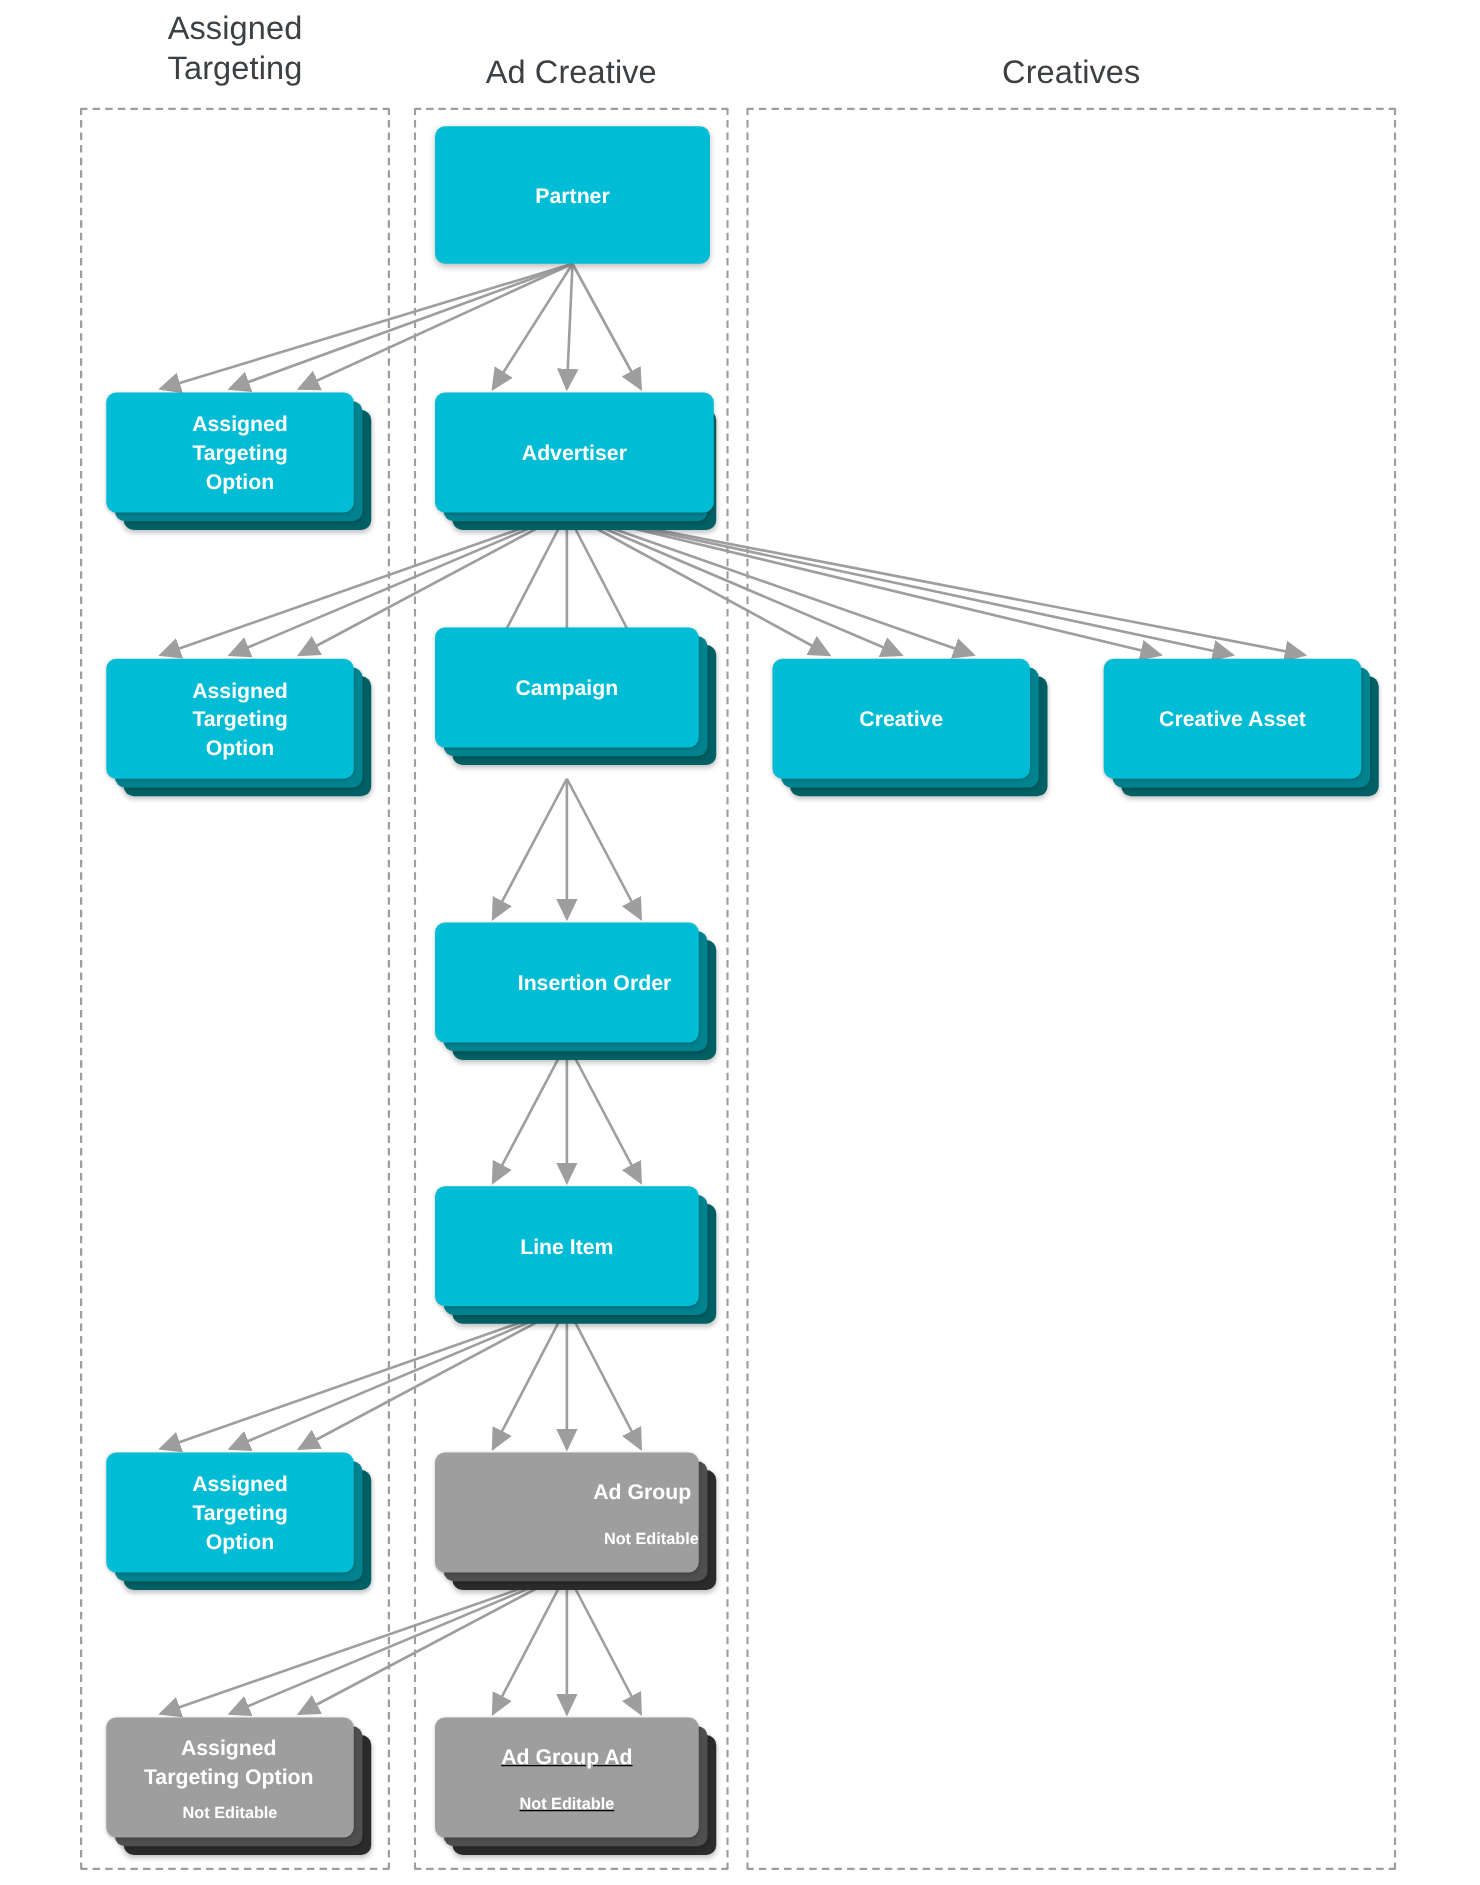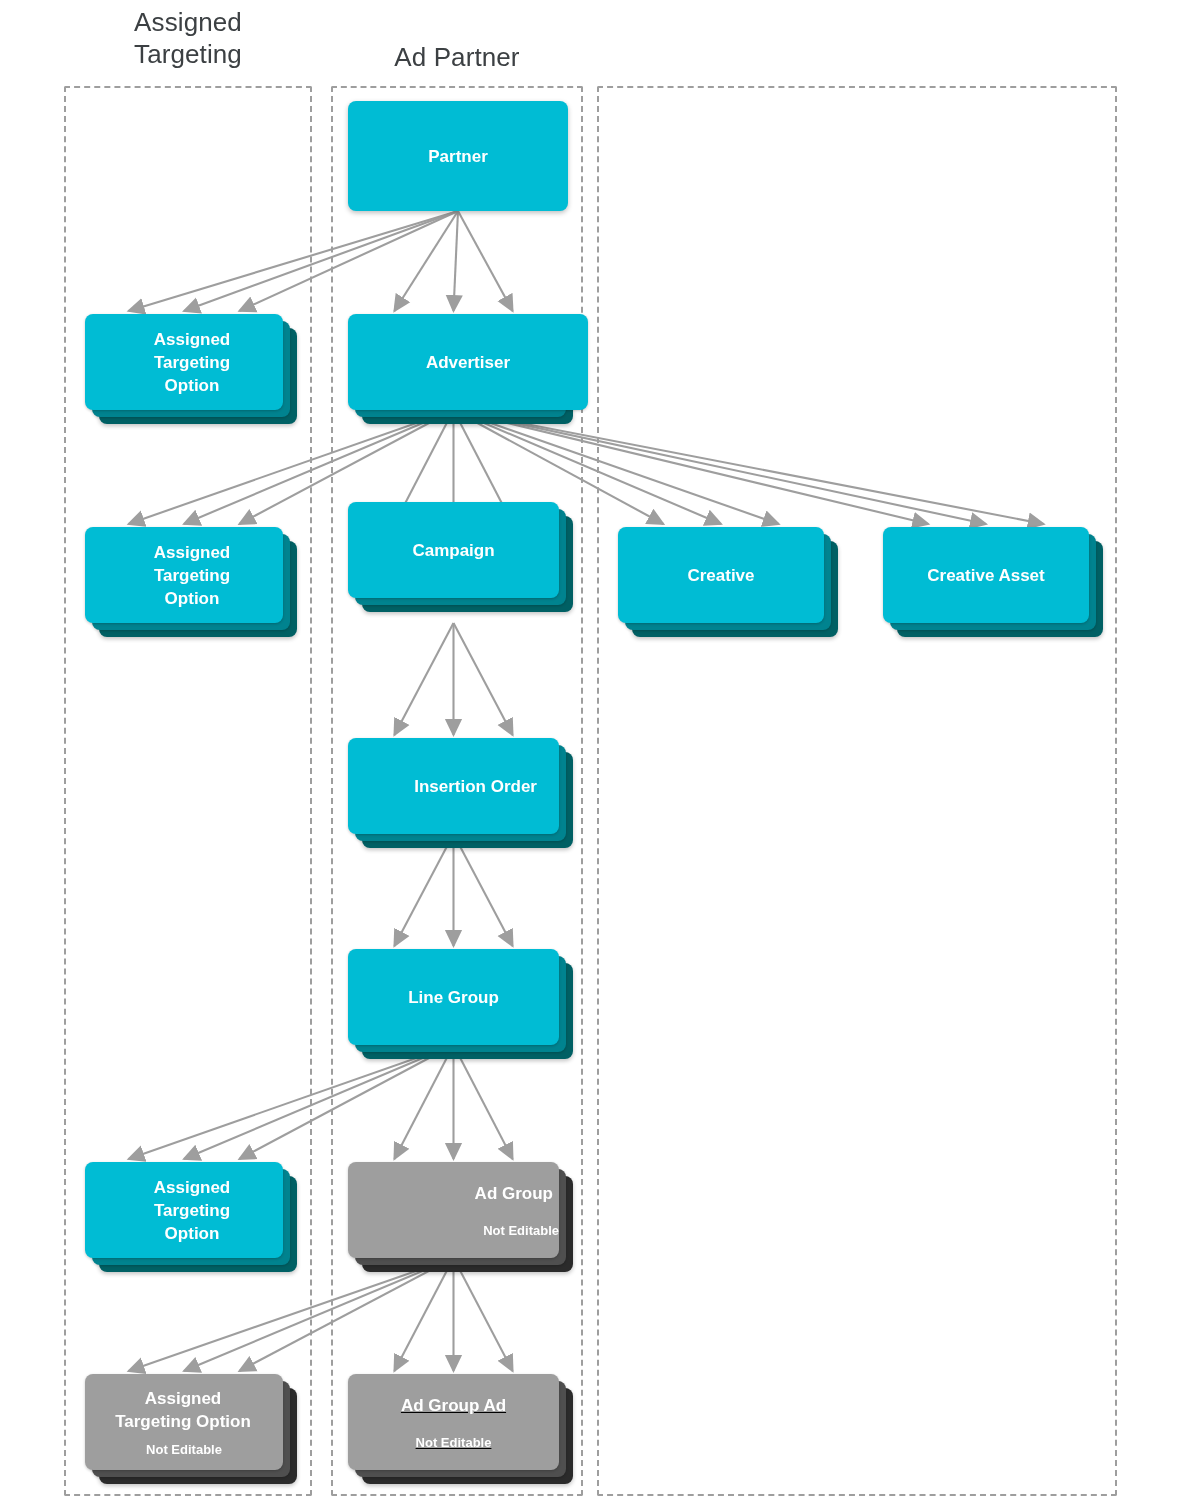--- a/index.html
+++ b/index.html
@@ -101,21 +101,22 @@
 </style>
 </head>
 <body>
 
 <div id="stage">
 
   <div class="col-title" style="left:64px; top:6px; width:248px;">
     <div>Assigned</div>
     <div>Targeting</div>
   </div>
-  <div class="col-title" style="left:331px; top:41px; width:252px;">Ad Partner</div>
+  <div class="col-title" style="left:331px; top:41px; width:252px;">Ad Creative</div>
+  <div class="col-title" style="left:597px; top:41px; width:520px;">Creatives</div>
 
   <div class="lane" style="left:64px; top:86px; width:248px; height:1410px;"></div>
   <div class="lane" style="left:331px; top:86px; width:252px; height:1410px;"></div>
   <div class="lane" style="left:597px; top:86px; width:520px; height:1410px;"></div>
 
   <svg id="edges" viewBox="0 0 1184 1508" xmlns="http://www.w3.org/2000/svg">
     <defs>
       <marker id="arrowhead" markerWidth="9" markerHeight="9" refX="7.6" refY="4.5" orient="auto" markerUnits="strokeWidth">
         <path d="M0,0.4 L8.6,4.5 L0,8.6 z" fill="#9e9e9e"></path>
       </marker>
@@ -172,21 +173,21 @@
     <div class="card front" style="left:0; top:0; width:198px; height:96px;">
       <div class="node-label" style="padding-left:22px;">Assigned
 Targeting
 Option</div>
     </div>
   </div>
 
   <div class="node teal" style="left:348px; top:314px; width:225px; height:110px;">
     <div class="card back" style="left:14px; top:14px; width:211px; height:96px;"></div>
     <div class="card mid" style="left:7px; top:7px; width:211px; height:96px;"></div>
-    <div class="card front" style="left:0; top:0; width:240px; height:96px;">
+    <div class="card front" style="left:0; top:0; width:223px; height:96px;">
       <div class="node-label" style="padding-left:6px;">Advertiser</div>
     </div>
   </div>
 
   <div class="node teal" style="left:85px; top:527px; width:212px; height:110px;">
     <div class="card back" style="left:14px; top:14px; width:198px; height:96px;"></div>
     <div class="card mid" style="left:7px; top:7px; width:198px; height:96px;"></div>
     <div class="card front" style="left:0; top:0; width:198px; height:96px;">
       <div class="node-label" style="padding-left:22px;">Assigned
 Targeting
@@ -223,21 +224,21 @@
     <div class="card mid" style="left:7px; top:7px; width:211px; height:96px;"></div>
     <div class="card front" style="left:0; top:0; width:211px; height:96px;align-items:flex-end;">
       <div class="node-label" style="padding-right:22px;">Insertion Order</div>
     </div>
   </div>
 
   <div class="node teal" style="left:348px; top:949px; width:225px; height:110px;">
     <div class="card back" style="left:14px; top:14px; width:211px; height:96px;"></div>
     <div class="card mid" style="left:7px; top:7px; width:211px; height:96px;"></div>
     <div class="card front" style="left:0; top:0; width:211px; height:96px;">
-      <div class="node-label" style="padding-right:6px;">Line Group</div>
+      <div class="node-label" style="padding-right:6px;">Line Item</div>
     </div>
   </div>
 
   <div class="node teal" style="left:85px; top:1162px; width:212px; height:110px;">
     <div class="card back" style="left:14px; top:14px; width:198px; height:96px;"></div>
     <div class="card mid" style="left:7px; top:7px; width:198px; height:96px;"></div>
     <div class="card front" style="left:0; top:0; width:198px; height:96px;">
       <div class="node-label" style="padding-left:22px;">Assigned
 Targeting
 Option</div>

